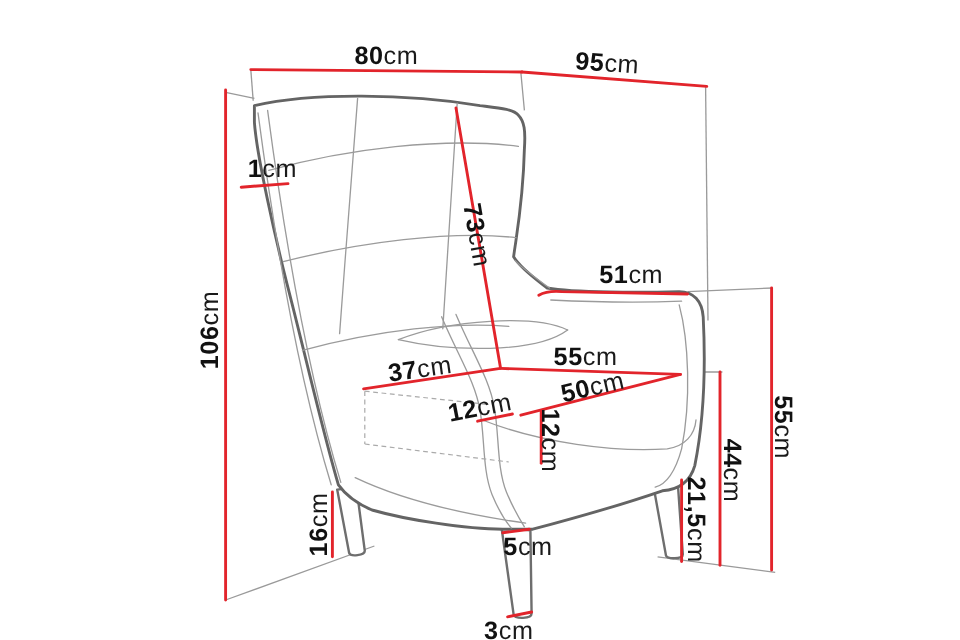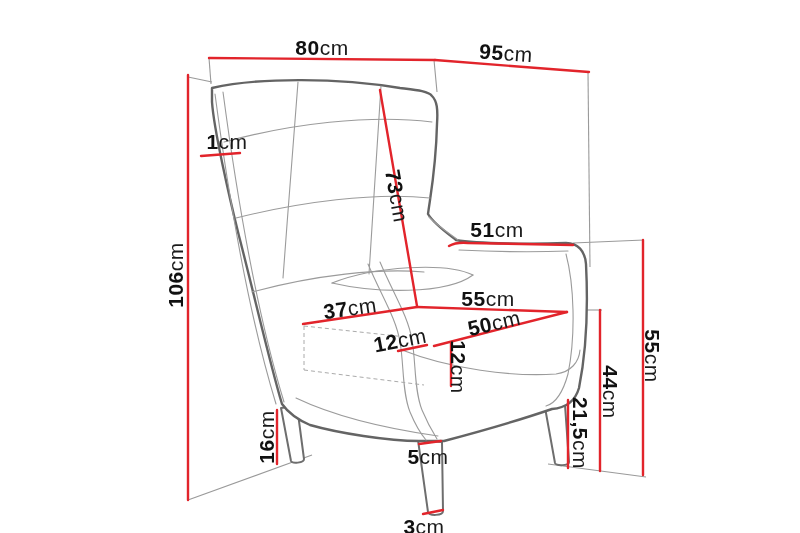--- a/index.html
+++ b/index.html
@@ -140,21 +140,21 @@
   </div>
 
   <div class="dim-label" style="left:397px;top:184px;transform:translate(-50%,-50%) rotate(80deg);">
     <span class="num">73</span><span class="unit">cm</span>
   </div>
 
   <div class="dim-label" style="left:175px;top:263px;transform:translate(-50%,-50%) rotate(-90deg);">
     <span class="num">106</span><span class="unit">cm</span>
   </div>
 
-  <div class="dim-label" style="left:497px;top:217px;">
+  <div class="dim-label" style="left:526px;top:217px;">
     <span class="num">51</span><span class="unit">cm</span>
   </div>
 
   <div class="dim-label" style="left:488px;top:286px;">
     <span class="num">55</span><span class="unit">cm</span>
   </div>
 
   <div class="dim-label" style="left:494px;top:311px;transform:translate(-50%,-50%) rotate(-13deg);">
     <span class="num">50</span><span class="unit">cm</span>
   </div>
@@ -180,21 +180,21 @@
   </div>
 
   <div class="dim-label" style="left:580px;top:421px;transform:translate(-50%,-50%) rotate(90deg);">
     <span class="num">21,5</span><span class="unit">cm</span>
   </div>
 
   <div class="dim-label" style="left:266px;top:425px;transform:translate(-50%,-50%) rotate(-90deg);">
     <span class="num">16</span><span class="unit">cm</span>
   </div>
 
-  <div class="dim-label" style="left:428px;top:444px;">
+  <div class="dim-label" style="left:440px;top:444px;">
     <span class="num">5</span><span class="unit">cm</span>
   </div>
 
   <div class="dim-label" style="left:424px;top:514px;">
     <span class="num">3</span><span class="unit">cm</span>
   </div>
 
 </div>
 
 </body></html>

